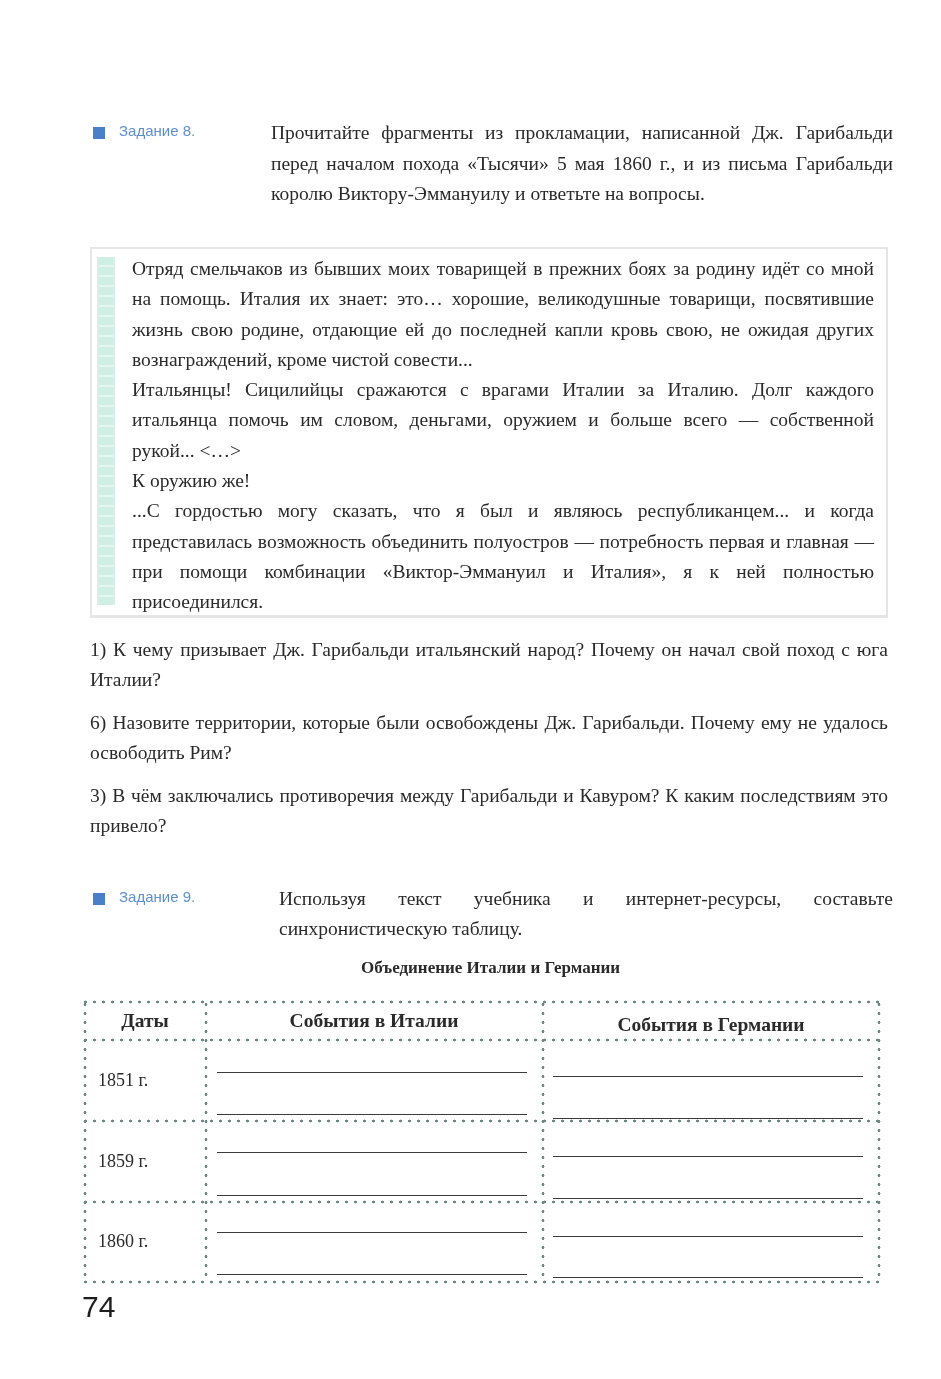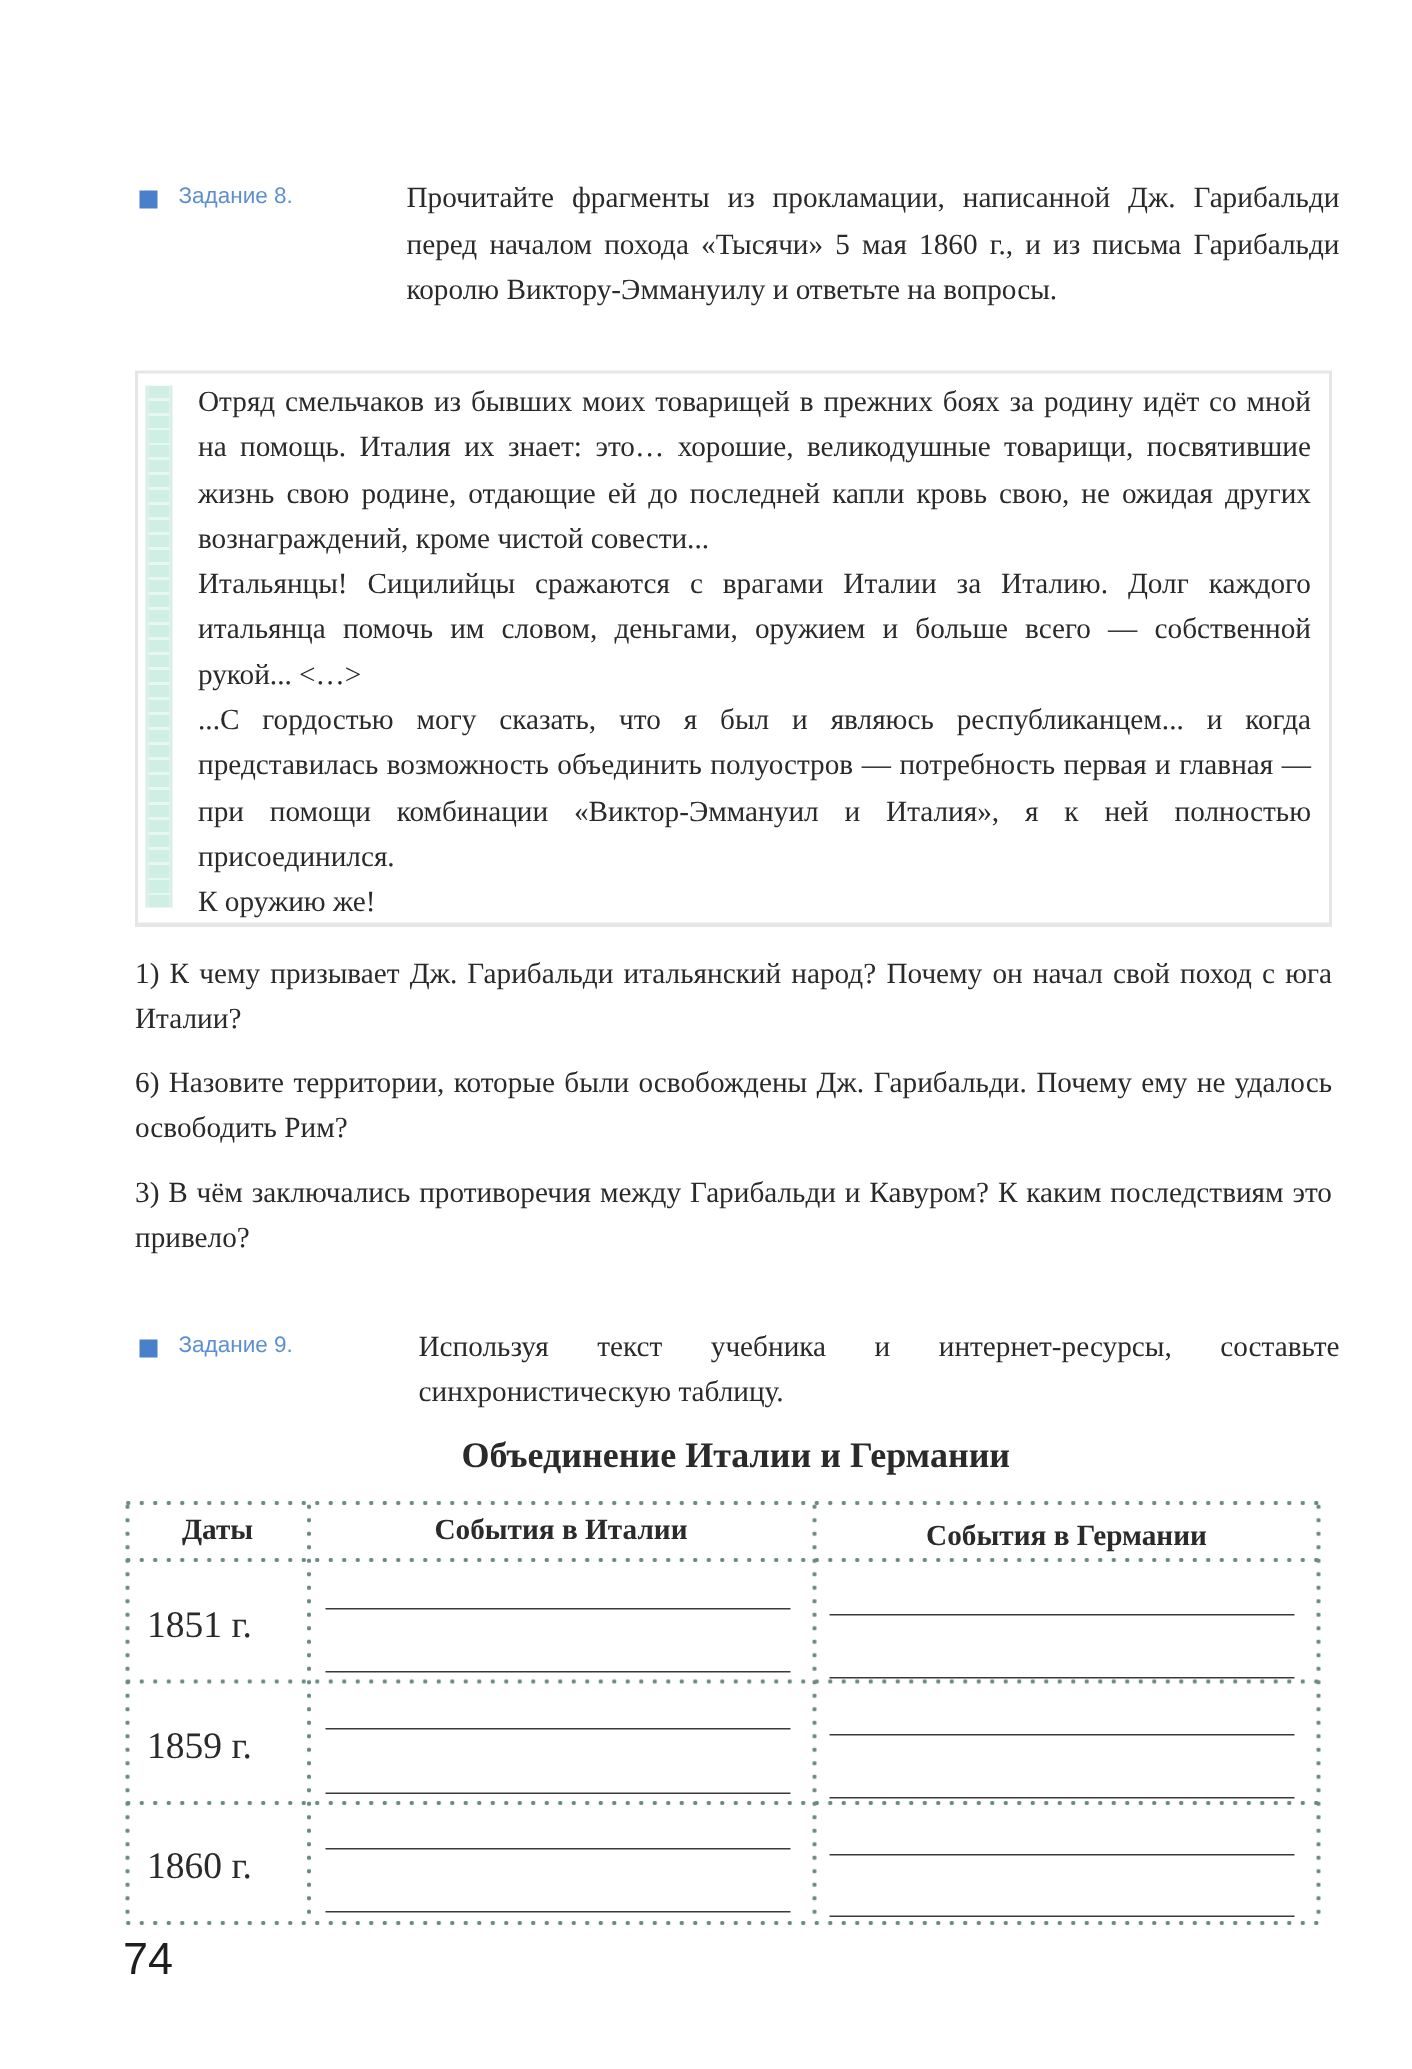--- a/index.html
+++ b/index.html
@@ -41,34 +41,34 @@
   .questions {
     position: absolute; left: 90px; top: 621px; width: 798px;
     font-size: 19.5px; line-height: 29.5px; text-align: justify;
   }
   .questions p { margin: 14px 0 1px 0; }
   #task9 { top: 884px; left: 93px; }
   #task9 .task-head { width: 186px; flex: 0 0 186px; }
   #task9 .task-text { line-height: 30px; }
   .table-title {
     position: absolute; top: 958px; left: 0; width: 941px; text-align: center;
-    font-weight: bold; font-size: 24px; padding-left: 40px; box-sizing: border-box;
+    font-weight: bold; font-size: 17px; padding-left: 40px; box-sizing: border-box;
   }
   .sync-table {
     position: absolute; left: 81px; top: 1000px; width: 800px; height: 282px;
   }
   .dot-h { position: absolute; height: 4px;
     background: radial-gradient(circle, #6b8a86 1.2px, transparent 1.7px) 0 0 / 9px 4px repeat-x; }
   .dot-v { position: absolute; width: 4px;
     background: radial-gradient(circle, #6b8a86 1.2px, transparent 1.7px) 0 0 / 4px 9px repeat-y; }
   .th {
     position: absolute; top: 10px; font-weight: bold; font-size: 19.5px; text-align: center;
   }
   .date {
-    position: absolute; left: 17px; font-size: 25px;
+    position: absolute; left: 17px; font-size: 18px;
   }
   .line {
     position: absolute; height: 0; border-top: 1.6px solid #3a3a3a;
   }
   .page-number {
     position: absolute; left: 82px; top: 1290px;
     font-family: "Liberation Sans", "DejaVu Sans", sans-serif; font-size: 30px; color: #1e1e1e;
   }
 </style>
 </head>
@@ -80,22 +80,22 @@
     <span>Задание 8.</span>
   </div>
   <div class="task-text">Прочитайте фрагменты из прокламации, написанной Дж. Гарибальди перед началом похода «Тысячи» 5 мая 1860 г., и из письма Гарибальди королю Виктору-Эммануилу и ответьте на вопросы.</div>
 </div>
 
 <div class="quote">
   <div class="quote-strip"></div>
   <div class="quote-text">
     <p>Отряд смельчаков из бывших моих товарищей в прежних боях за родину идёт со мной на помощь. Италия их знает: это… хорошие, великодушные товарищи, посвятившие жизнь свою родине, отдающие ей до последней капли кровь свою, не ожидая других вознаграждений, кроме чистой совести...</p>
     <p>Итальянцы! Сицилийцы сражаются с врагами Италии за Италию. Долг каждого итальянца помочь им словом, деньгами, оружием и больше всего — собственной рукой... &lt;…&gt;</p>
+    <p>К оружию же!</p>
     <p>...С гордостью могу сказать, что я был и являюсь республиканцем... и когда представилась возможность объединить полуостров — потребность первая и главная — при помощи комбинации «Виктор-Эммануил и Италия», я к ней полностью присоединился.</p>
-    <p>К оружию же!</p>
   </div>
 </div>
 
 <div class="questions">
   <p>1) К чему призывает Дж. Гарибальди итальянский народ? Почему он начал свой поход с юга Италии?</p>
   <p>6) Назовите территории, которые были освобождены Дж. Гарибальди. Почему ему не удалось освободить Рим?</p>
   <p>3) В чём заключались противоречия между Гарибальди и Кавуром? К каким последствиям это привело?</p>
 </div>
 
 <div class="task" id="task9">

